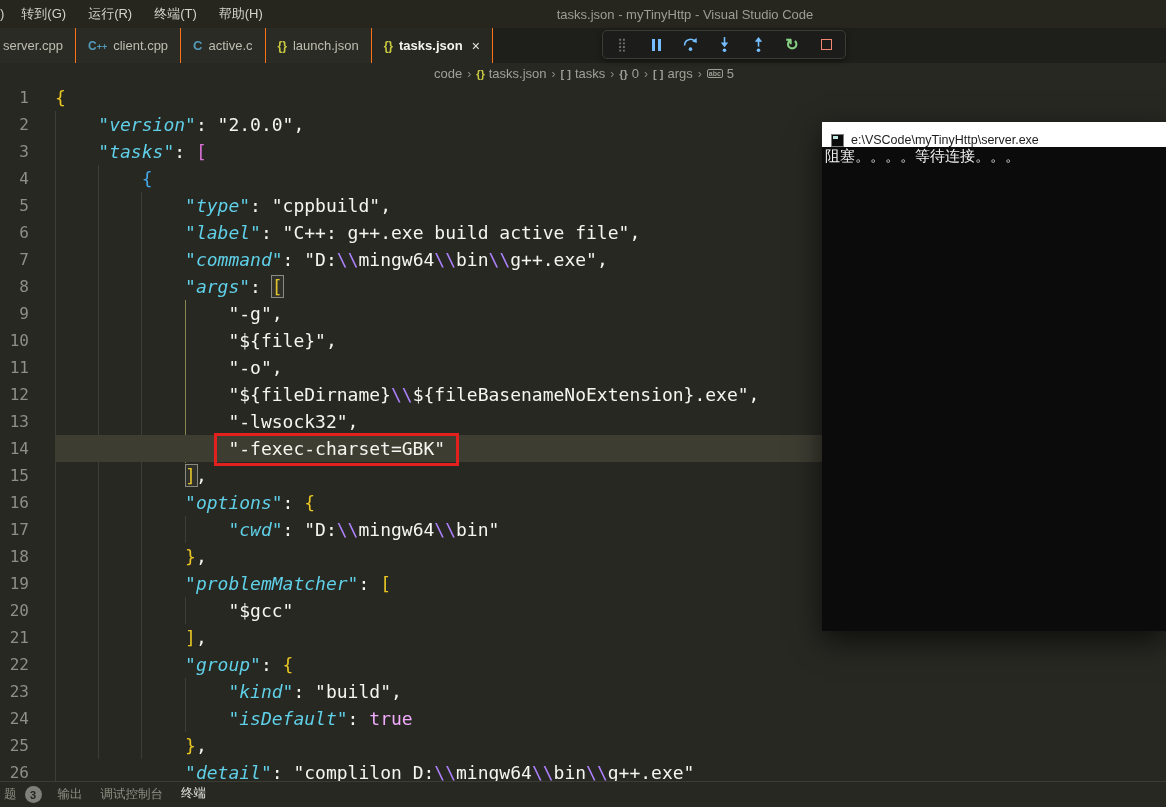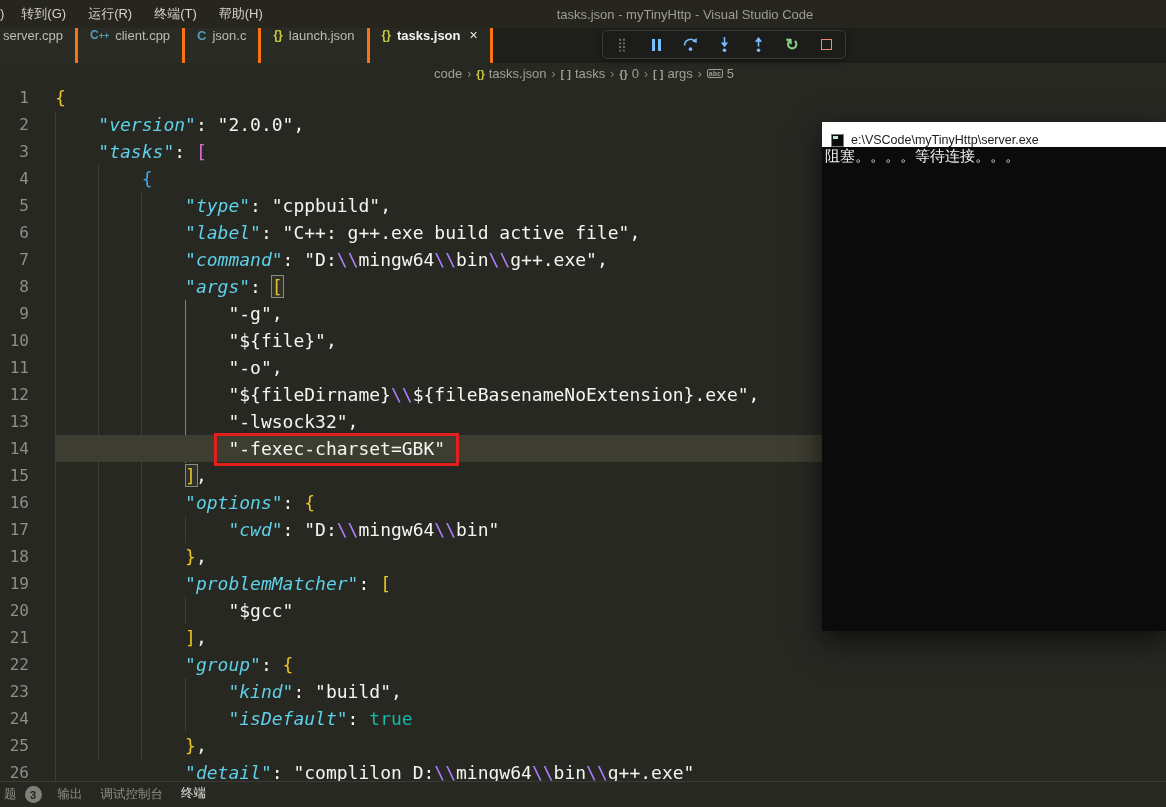--- a/index.html
+++ b/index.html
@@ -13,22 +13,22 @@
   .menus { display:flex; align-items:center; height:28px; }
   .menu-item { color:#d4d4cb; font-size:13px; padding:0 11px; height:28px;
                line-height:28px; cursor:default; }
   .menu-item.clip { padding:0 6px 0 0; }
   .win-title { position:absolute; left:520px; width:330px; text-align:center;
                color:#9d9d95; font-size:13px; white-space:nowrap; }
 
   
   .tabbar { position:absolute; left:0; top:28px; width:1166px; height:35px;
             background:#1e1f1a; display:flex; }
-  .tab { height:35px; display:flex; padding:0 12px;
-         background:#2b2b25; border-right:3px solid #f97316; color:#bdbdb2;
+  .tab { height:35px; display:flex; align-items:center; padding:0 12px;
+         background:#2b2b25; border-right:1px solid #f97316; color:#bdbdb2;
          font-size:13px; white-space:nowrap; }
   .tab.active { background:#272822; color:#f4f4ef; }
   .tab .ficon { margin-right:6px; font-weight:bold; font-size:12px; }
   .ficon.cpp { color:#519aba; }
   .ficon.c   { color:#519aba; font-size:13px; }
   .ficon.json{ color:#cbcb41; }
   .tab-close { margin-left:9px; color:#e8e8e2; font-size:14px; line-height:14px; }
 
   
   .dbg-toolbar { position:absolute; left:602px; top:30px; width:244px; height:29px;
@@ -61,21 +61,21 @@
   .ln { height:27px; line-height:27px; color:#8f8f89; font-size:16px; }
   .code-pane { position:relative; flex:1; padding-left:15px; }
   .code-line { position:relative; height:27px; line-height:27px; font-size:18px;
                white-space:pre; color:#f8f8f2; z-index:2; }
   .code-line.current { background:#3e3d32; }
   .t-ws  { color:#f8f8f2; }
   .t-key { color:#5fd0e8; font-style:italic; }
   .t-s   { color:#f5f5f0; }
   .t-p   { color:#f5f5f0; }
   .t-e   { color:#ae81ff; }
-  .t-kw  { color:#14b8a6; }
+  .t-kw  { color:#f0abfc; }
   .t-b1  { color:#e8c525; }
   .t-b2  { color:#da70d6; }
   .t-b3  { color:#45a8e8; }
 
   .iguide { position:absolute; width:1px; background:#3d3e37; z-index:1; }
   .iguide.active { background:#8a8650; }
   .bmatch { position:absolute; width:13px; height:23px; border:1px solid #8a8a80;
             background:rgba(160,160,150,.08); z-index:3; }
 
   .red-box { position:absolute; left:174px; top:349px; width:245px; height:33px;
@@ -127,21 +127,21 @@
   <div class="tabbar">
     <div class="tab" style="padding-left:3px;">
       <span>server.cpp</span>
     </div>
     <div class="tab">
       <span class="ficon cpp">C<span style="font-size:9px;">++</span></span>
       <span>client.cpp</span>
     </div>
     <div class="tab">
       <span class="ficon c">C</span>
-      <span>json.c</span>
+      <span>active.c</span>
     </div>
     <div class="tab">
       <span class="ficon json">{}</span>
       <span>launch.json</span>
     </div>
     <div class="tab active">
       <span class="ficon json">{}</span>
       <span style="font-weight:bold;">tasks.json</span>
       <span class="tab-close">×</span>
     </div>

